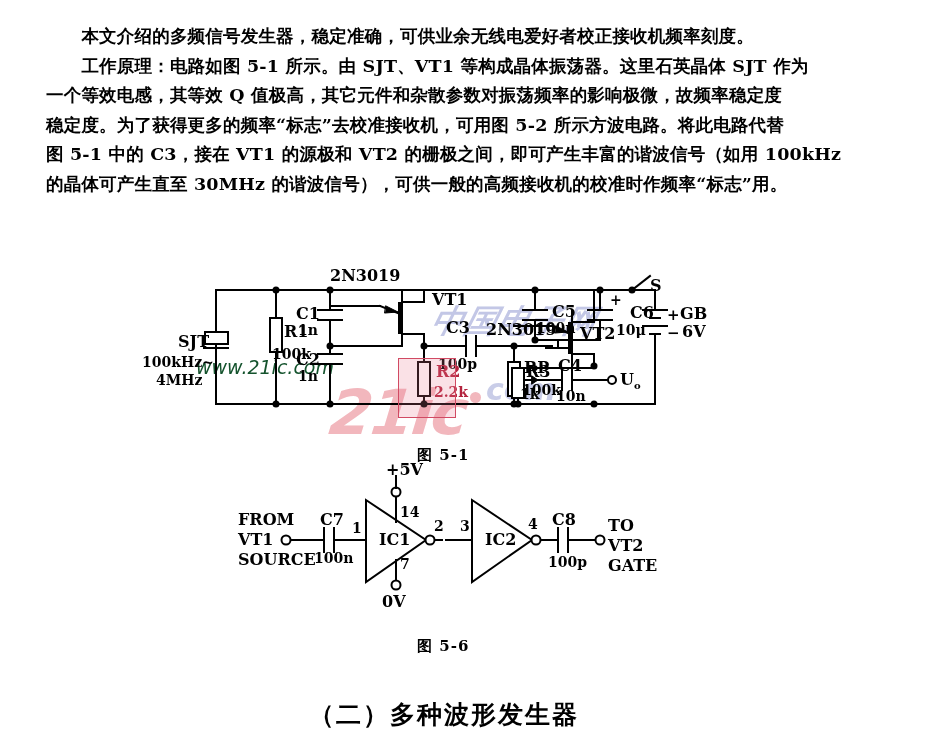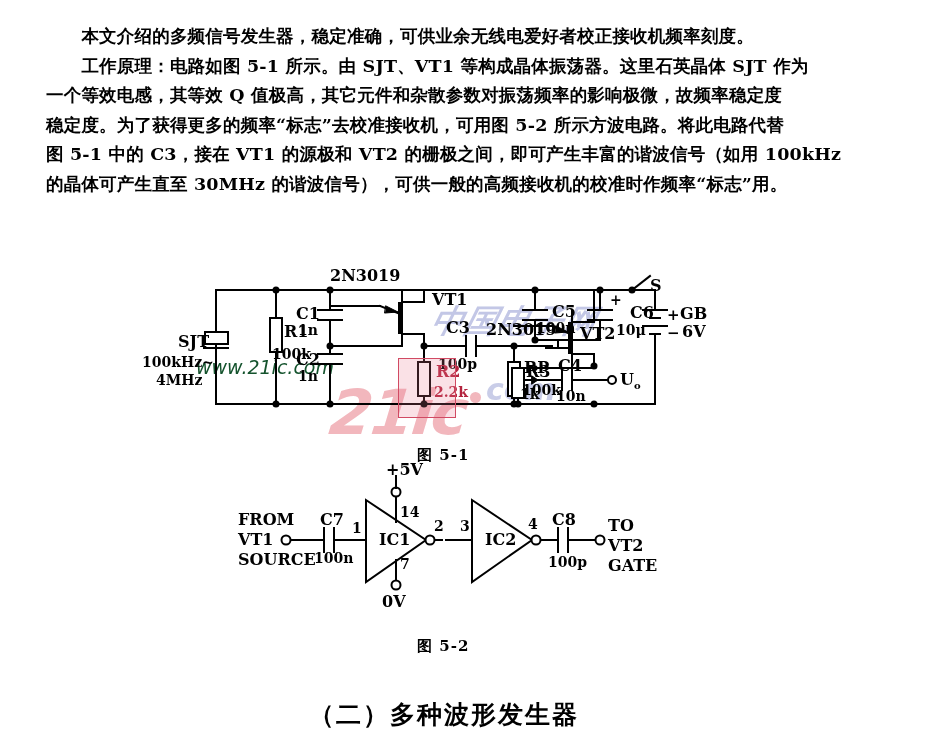--- a/index.html
+++ b/index.html
@@ -342,17 +342,17 @@
 
     <div style="position:absolute;left:312px;top:42px;font-size:16px;text-align:right;" class="lbl">C8</div>
     <div style="position:absolute;left:308px;top:86px;font-size:14px;" class="lbl">100p</div>
 
     <div style="position:absolute;left:368px;top:48px;font-size:16px;" class="lbl">TO</div>
     <div style="position:absolute;left:368px;top:68px;font-size:16px;" class="lbl">VT2</div>
     <div style="position:absolute;left:368px;top:88px;font-size:16px;" class="lbl">GATE</div>
 
   </div>
 
-  <div class="figcap" id="cap52">图 5-2</div>
+  <div class="figcap" id="cap52">图 5-6</div>
 
   <div class="section-title">（二）多种波形发生器</div>
 
 </div>
 
 </body></html>

